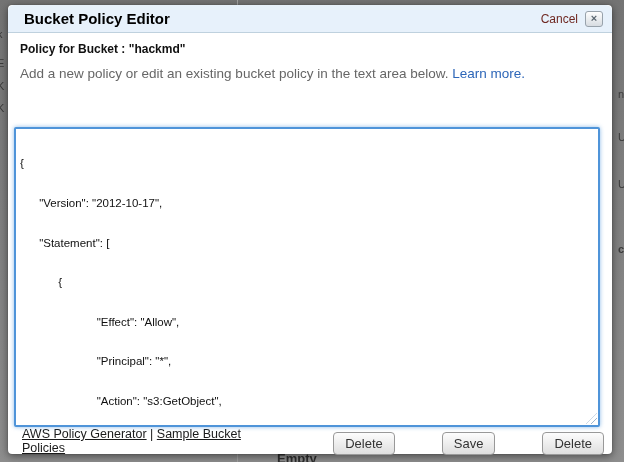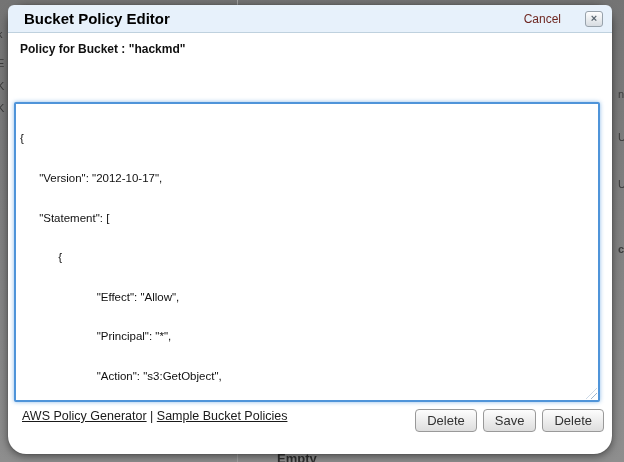--- a/index.html
+++ b/index.html
@@ -17,32 +17,32 @@
   .frag-left { left: -3px; }
   .frag-l0 { top: 28px; } .frag-l1 { top: 57px; } .frag-l2 { top: 80px; } .frag-l3 { top: 102px; }
   .frag-right { left: 618px; }
   .frag-r0 { top: 88px; } .frag-r1 { top: 131px; } .frag-r2 { top: 178px; } .frag-r3 { top: 243px; font-weight: bold; }
   .frag-bottom { left: 277px; top: 451px; font-size: 13px; font-weight: bold; color: #2e2e2e; }
 
   
   .dialog {
     position: absolute; left: 8px; top: 5px;
     width: 604px; height: 449px;
-    background: #fff; border-radius: 18px;
+    background: #fff; border-radius: 4px;
     box-shadow: 0 2px 8px rgba(0,0,0,.5), 0 0 1px #444;
   }
   .dialog-header {
     height: 28px; background: #e7f1fb;
     border-bottom: 1px solid #bfd1de;
     border-radius: 6px 6px 0 0;
     display: flex; align-items: center;
     padding: 0 9px 0 16px;
   }
   .dialog-title { flex: 1; font-size: 15px; font-weight: bold; color: #000; }
-  .cancel-link { font-size: 12px; color: #6f2822; margin-right: 24px; cursor: pointer; text-decoration: none; }
+  .cancel-link { font-size: 12px; color: #6f2822; margin-right: 7px; cursor: pointer; text-decoration: none; }
   .close-btn {
     width: 18px; height: 16px;
     border: 1px solid #98a2ab; border-radius: 3px;
     background: linear-gradient(#fefefe, #d7dce1);
     display: flex; align-items: center; justify-content: center;
     font-size: 11px; font-weight: bold; color: #5a6670;
     cursor: pointer; line-height: 1;
   }
 
   .dialog-body { padding: 5px 6px 0 6px; }
@@ -65,23 +65,23 @@
   .resize-grip {
     position: absolute; right: 1px; bottom: 1px;
     width: 11px; height: 11px;
     background: repeating-linear-gradient(135deg, transparent 0 3px, #9db6cf 3px 4px);
     clip-path: polygon(100% 0, 100% 100%, 0 100%);
     cursor: nwse-resize;
   }
 
   
   .footer-row {
-    margin-top: 7px;
-    display: flex; align-items: flex-start;
+    display: flex; align-items: flex-end;
     padding: 0 2px 0 8px;
+    gap: 41px;
   }
   .footer-links { flex: 1; font-size: 12.5px; color: #1a1a1a; }
   .footer-links a { color: #1a1a1a; text-decoration: underline; cursor: pointer; }
   .link-sep { text-decoration: none; color: #1a1a1a; }
   .btn {
     font-size: 13px; color: #333;
     padding: 3px 11px; margin-left: 6px;
     border: 1px solid #999; border-radius: 4px;
     background: linear-gradient(#fdfdfd, #dedede);
     cursor: pointer;
@@ -108,20 +108,24 @@
     <span class="dialog-title">Bucket Policy Editor</span>
     <a class="cancel-link">Cancel</a>
     <span class="close-btn">
       <span>×</span>
     </span>
   </div>
 
   <div class="dialog-body">
     <div class="subtitle">Policy for Bucket : "hackmd"</div>
 
+    <div class="description">
+      <span>Add a new policy or edit an existing bucket policy in the text area below.</span>
+      <a class="learn-more">Learn more.</a>
+    </div>
 
     <div class="editor">
       <div>{</div>
       <div>	"Version": "2012-10-17",</div>
       <div>	"Statement": [</div>
       <div>		{</div>
       <div>				"Effect": "Allow",</div>
       <div>				"Principal": "*",</div>
       <div>				"Action": "s3:GetObject",</div>
       

